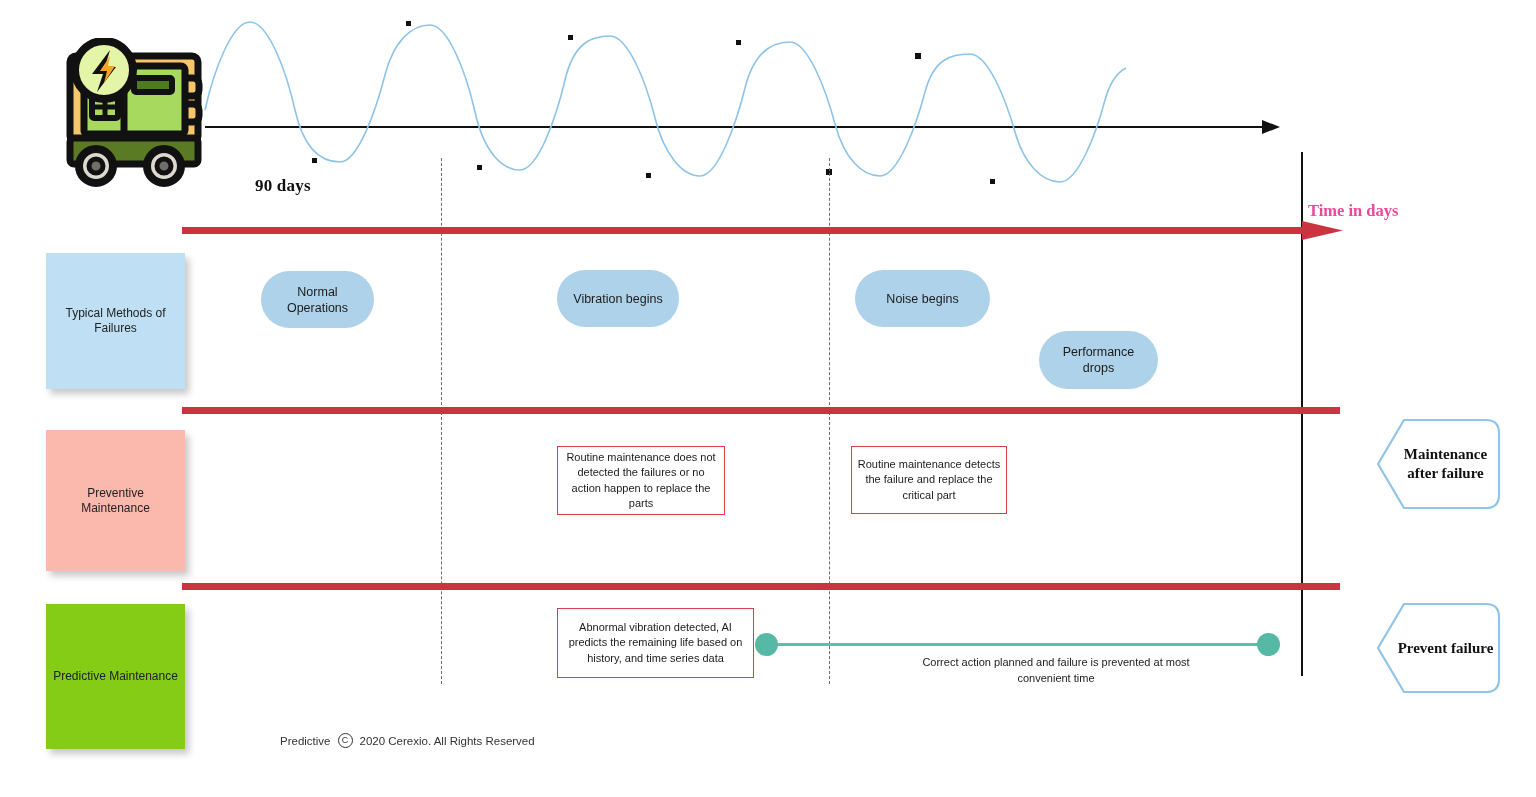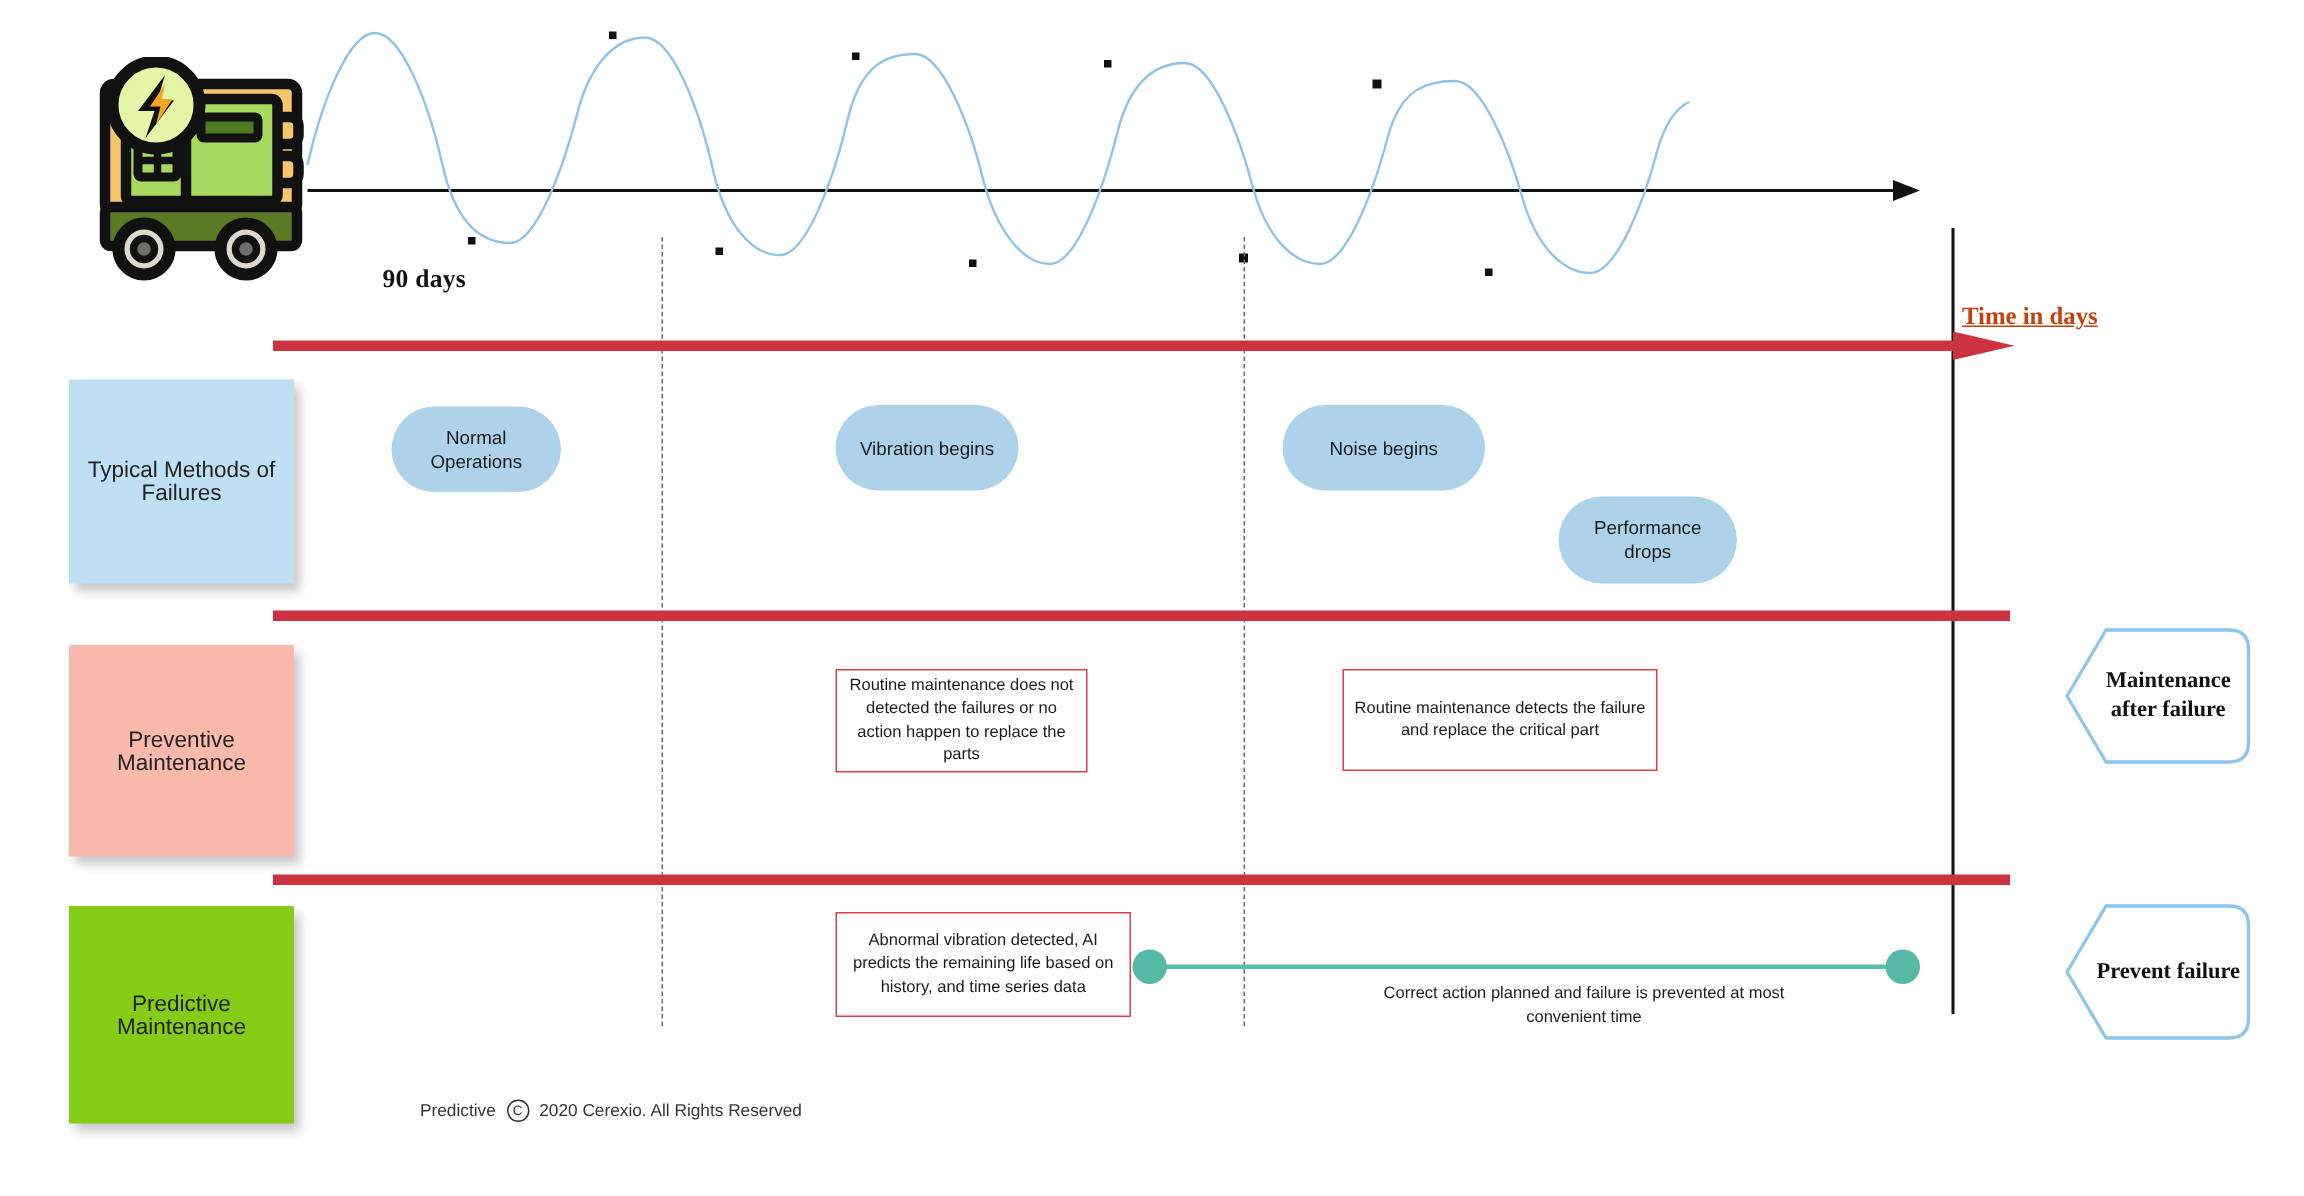--- a/index.html
+++ b/index.html
@@ -35,23 +35,22 @@
     color: #111111;
     letter-spacing: .2px;
   }
 
   
   #time-axis-label {
     left: 1308px; top: 201px;
     font-family: "Liberation Serif", serif;
     font-weight: bold;
     font-size: 16.5px;
-    color: #c2410c;
+    color: #ec4899;
     white-space: nowrap;
-    text-decoration: underline;
   }
 
   
   #failure-line {
     left: 1301px; top: 152px;
     width: 2px; height: 524px;
     background: #111111;
   }
 
   
@@ -68,26 +67,26 @@
     background: #cc3340;
   }
   #red-bar-2 { left: 182px; top: 407px; width: 1158px; }
   #red-bar-3 { left: 182px; top: 583px; width: 1158px; }
 
   
   #red-arrow-1 { left: 182px; top: 220px; width: 1170px; height: 22px; }
 
   
   .cat-box {
-    width: 150px;
-    display: flex;
-    align-items: center;
-    justify-content: center;
-    text-align: center;
-    font-size: 15px;
+    width: 139px;
+    display: flex;
+    align-items: center;
+    justify-content: center;
+    text-align: center;
+    font-size: 12px;
     line-height: 15px;
     color: #222222;
     box-shadow: 4px 5px 7px rgba(0,0,0,0.22);
     padding: 4px 6px;
     box-sizing: border-box;
   }
   #cat-box-failures  { left: 46px; top: 253px; height: 136px; background: #bfe0f4; }
   #cat-box-preventive{ left: 46px; top: 430px; height: 141px; background: #fbb9ae; }
   #cat-box-predictive{ left: 46px; top: 604px; height: 145px; background: #84cc16; }
 
@@ -118,21 +117,21 @@
     align-items: center;
     justify-content: center;
     text-align: center;
     font-size: 11px;
     line-height: 15.5px;
     color: #1b1b1b;
     padding: 4px 4px;
     box-sizing: border-box;
   }
   #note-routine-missed   { left: 557px; top: 446px; width: 168px; height: 69px; }
-  #note-routine-detects  { left: 851px; top: 446px; width: 210px; height: 68px; margin-left: 44px; }
+  #note-routine-detects  { left: 851px; top: 446px; width: 156px; height: 68px; }
   #note-abnormal-vibration { left: 557px; top: 608px; width: 197px; height: 70px; }
 
   
   #teal-line {
     left: 770px; top: 643px;
     width: 498px; height: 3px;
     background: #5bbfab;
   }
   .teal-dot {
     width: 23px; height: 23px;

